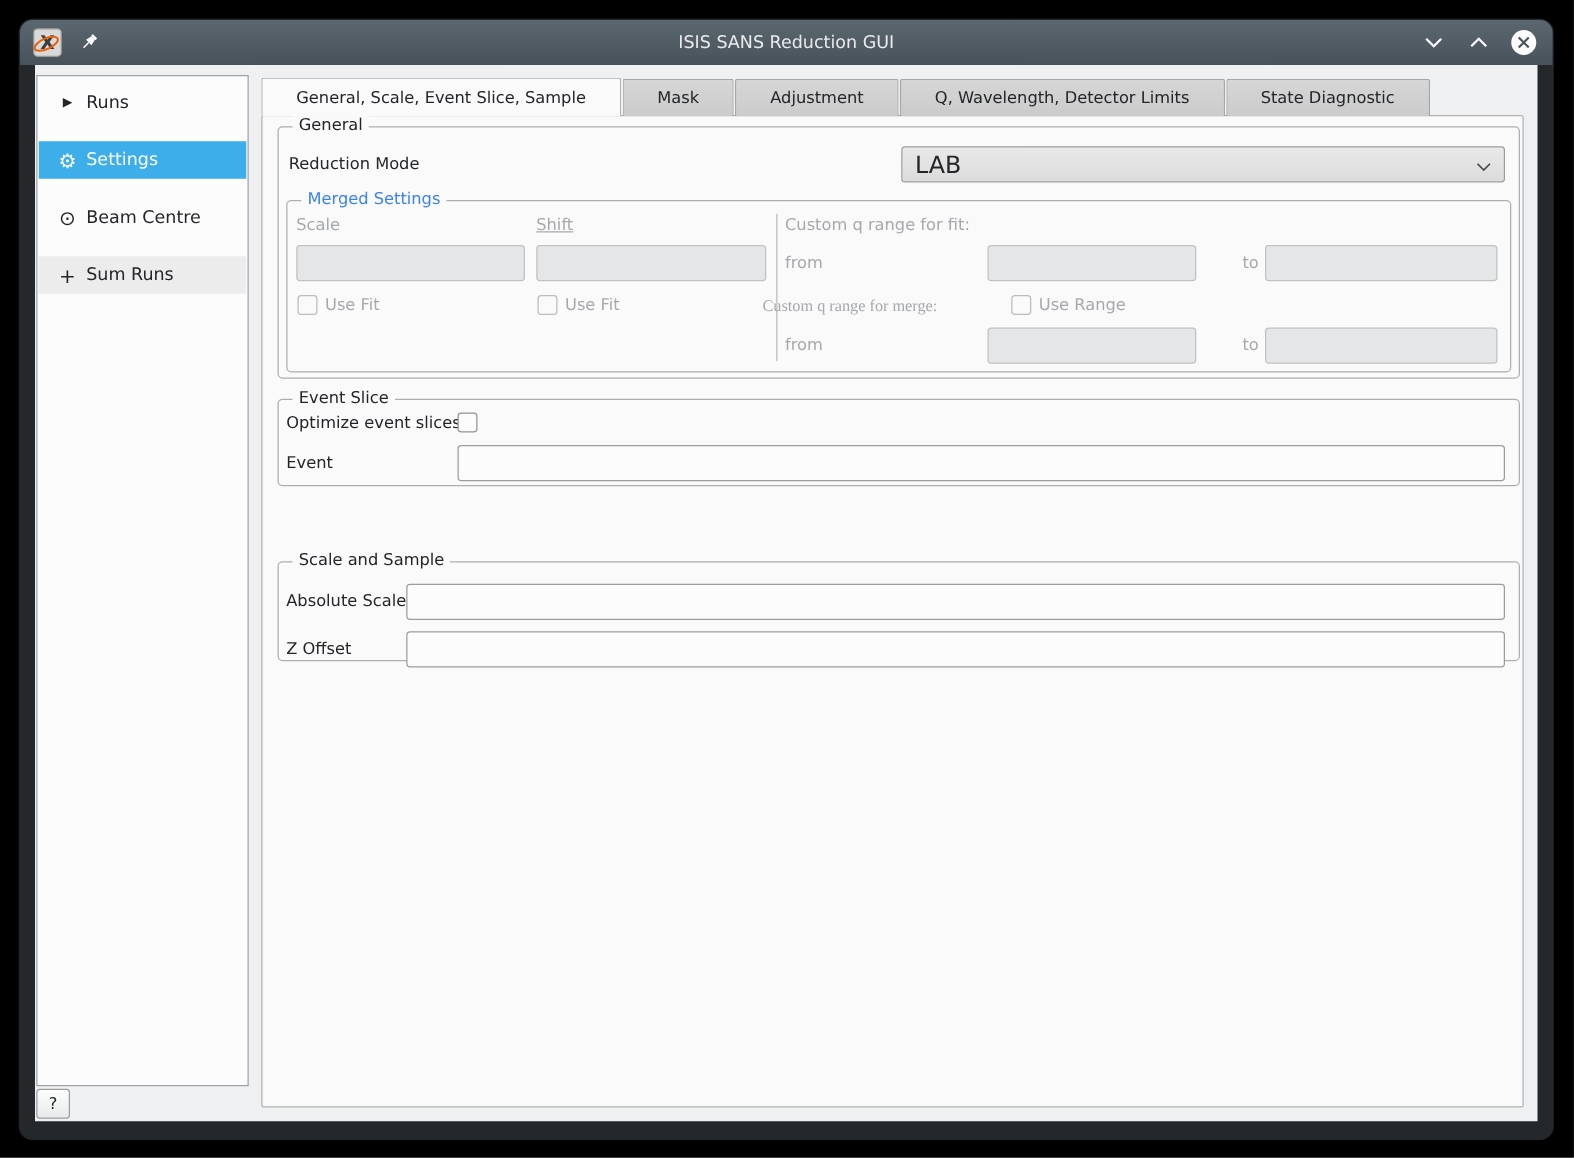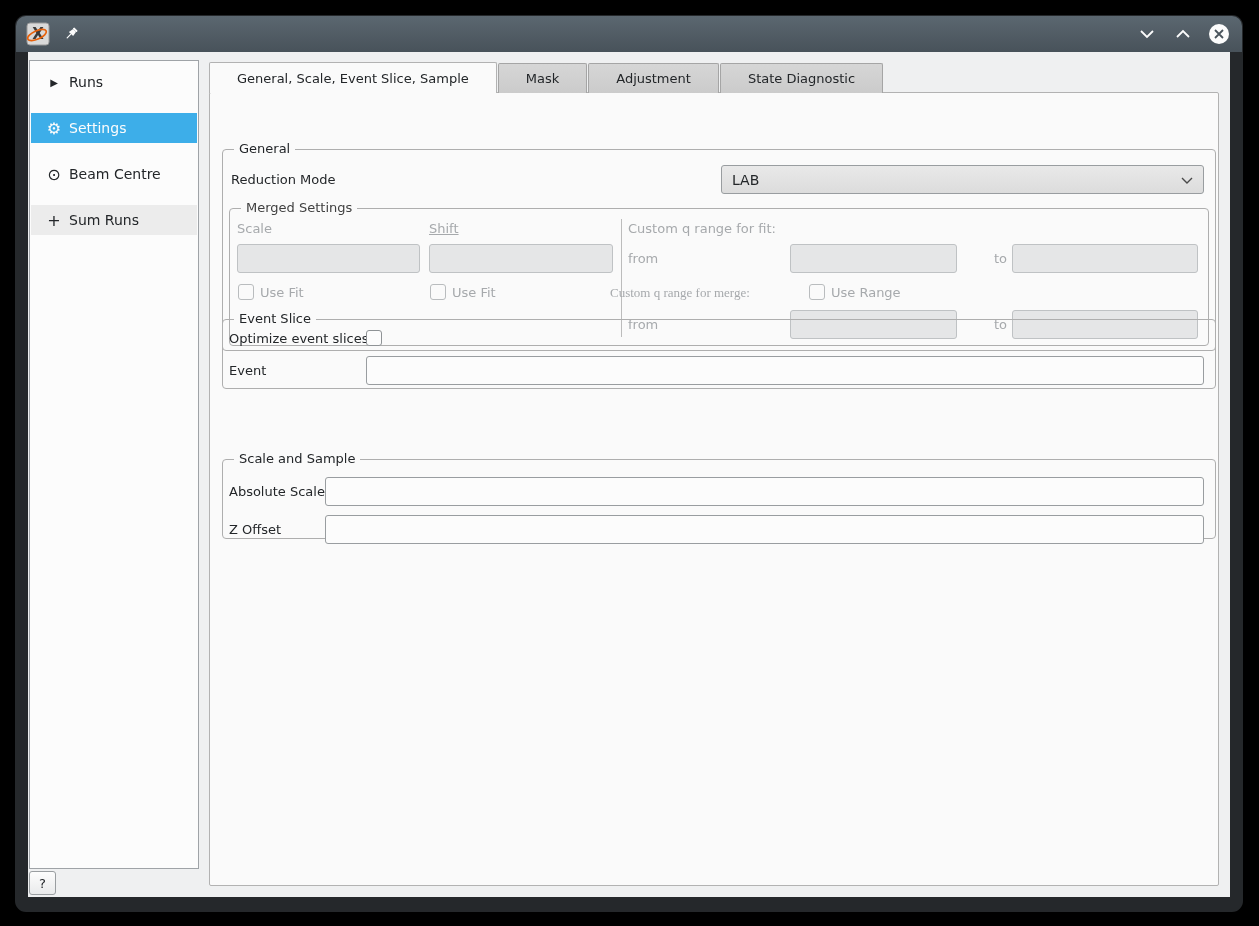--- a/index.html
+++ b/index.html
@@ -34,33 +34,33 @@
     background:linear-gradient(180deg,#d6d6d6,#cbcbcb);border:1px solid #a5a5a5;border-bottom:none;
     border-radius:2px 2px 0 0;margin-right:1px;cursor:pointer;}
   .tab.active{background:#fafafa;height:31px;border-color:#b2b2b2;}
   .main-panel{position:absolute;left:181px;top:40px;width:1010px;height:794px;background:#fafafa;
     border:1px solid #b2b2b2;border-radius:2px;}
 
   
   .grp{position:absolute;border:1px solid #aeaeae;border-radius:4px;}
   .legend{position:absolute;top:-9px;left:11px;background:#fafafa;padding:0 5px;font-size:13px;
     color:#232629;white-space:nowrap;display:flex;align-items:center;gap:7px;}
-  .legend.dis{color:#404040;}
+  .legend.dis{color:#3b82f6;}
   .lbl{position:absolute;font-size:13px;color:#232629;white-space:nowrap;}
   .lbl.dis{color:#a6a9ac;}
   input.line{position:absolute;height:29px;border:1px solid #999da0;border-radius:3px;background:#fcfcfc;
     padding:0 6px;font-size:13px;font-family:inherit;color:#232629;}
   input.line:disabled{background:#e5e6e7;border-color:#bfc2c4;}
   .cb{position:absolute;width:16px;height:16px;border:1px solid #8f9396;border-radius:3px;
     background:#fcfcfc;cursor:pointer;}
   .cb.dis{border-color:#b9bcbe;background:transparent;cursor:default;}
   .cb.inline{position:static;display:inline-block;flex:0 0 auto;}
   .combo{position:absolute;height:29px;border:1px solid #999da0;border-radius:3px;cursor:pointer;
     background:linear-gradient(180deg,#e9e9e9,#dcdcdc);display:flex;align-items:center;
-    padding:0 10px;font-size:14px;color:#232629;}
+    padding:0 10px;font-size:19px;color:#232629;}
   .combo .chev{position:absolute;right:10px;}
   .vline{position:absolute;width:1px;background:#bcbcbc;}
 </style>
 </head>
 <body>
 
 <div class="window">
   <div class="titlebar">
     <div class="tb-left">
       <span style="display:inline-flex;">
@@ -73,20 +73,21 @@
       <span class="tb-btn">
         <svg width="16" height="16" viewBox="0 0 16 16">
           <g transform="rotate(45 8 8)" fill="#fcfcfc">
             <rect x="5.5" y="1" width="5" height="2" rx="0.5"></rect>
             <path d="M6 3 h4 l1 5 h-6 z"></path>
             <rect x="7.4" y="8" width="1.2" height="6" rx="0.6"></rect>
           </g>
         </svg>
       </span>
     </div>
+    <div class="tb-title">ISIS SANS Reduction GUI</div>
     <div class="tb-right">
       <span class="tb-btn">
         <svg width="16" height="10" viewBox="0 0 16 10">
             <polyline points="2,2 8,8 14,2" fill="none" stroke="#fcfcfc" stroke-width="1.8"></polyline>
           </svg>
       </span>
       <span class="tb-btn">
         <svg width="16" height="10" viewBox="0 0 16 10">
             <polyline points="2,8 8,2 14,8" fill="none" stroke="#fcfcfc" stroke-width="1.8"></polyline>
           </svg>
@@ -119,26 +120,27 @@
         <span class="sicon" style="font-size:16px;">+</span>
         <span>Sum Runs</span>
       </div>
     </div>
     <div class="help-btn">?</div>
 
     <div class="tabbar">
       <div class="tab active">General, Scale, Event Slice, Sample</div>
       <div class="tab">Mask</div>
       <div class="tab">Adjustment</div>
+      <div class="tab">Q, Wavelength, Detector Limits</div>
       <div class="tab">State Diagnostic</div>
     </div>
 
     <div class="main-panel">
 
-      <div class="grp" style="left:12px;top:8px;width:994px;height:202px;margin-top:48px;">
+      <div class="grp" style="left:12px;top:8px;width:994px;height:202px;">
         <span class="legend">General</span>
         <span class="lbl" style="left:8px;top:22px;">Reduction Mode</span>
         <div class="combo" style="left:498px;top:15px;width:483px;">
           <span>LAB</span>
           <span class="chev">
             <svg width="12" height="8" viewBox="0 0 12 8">
                 <polyline points="1,1 6,6 11,1" fill="none" stroke="#4a4a4a" stroke-width="1.4"></polyline>
               </svg>
           </span>
         </div>
@@ -176,21 +178,21 @@
 
       <div class="grp" style="left:12px;top:226px;width:994px;height:70px;">
         <span class="legend">Event Slice</span>
         <span class="lbl" style="left:6px;top:11px;">Optimize event slices</span>
         <span class="cb" style="left:143px;top:10px;"></span>
         <span class="lbl" style="left:6px;top:43px;">Event</span>
         <input class="line" style="left: 143px; top: 36px; width: 838px;" value="">
       </div>
 
 
-      <div class="grp" style="left:12px;top:366px;width:994px;height:80px;">
+      <div class="grp" style="left:12px;top:356px;width:994px;height:80px;">
         <span class="legend">Scale and Sample</span>
         <span class="lbl" style="left:6px;top:24px;">Absolute Scale</span>
         <input class="line" style="left: 102px; top: 17px; width: 879px;" value="">
         <span class="lbl" style="left:6px;top:62px;">Z Offset</span>
         <input class="line" style="left: 102px; top: 55px; width: 879px;" value="">
       </div>
 
     </div>
   </div>
 </div>

